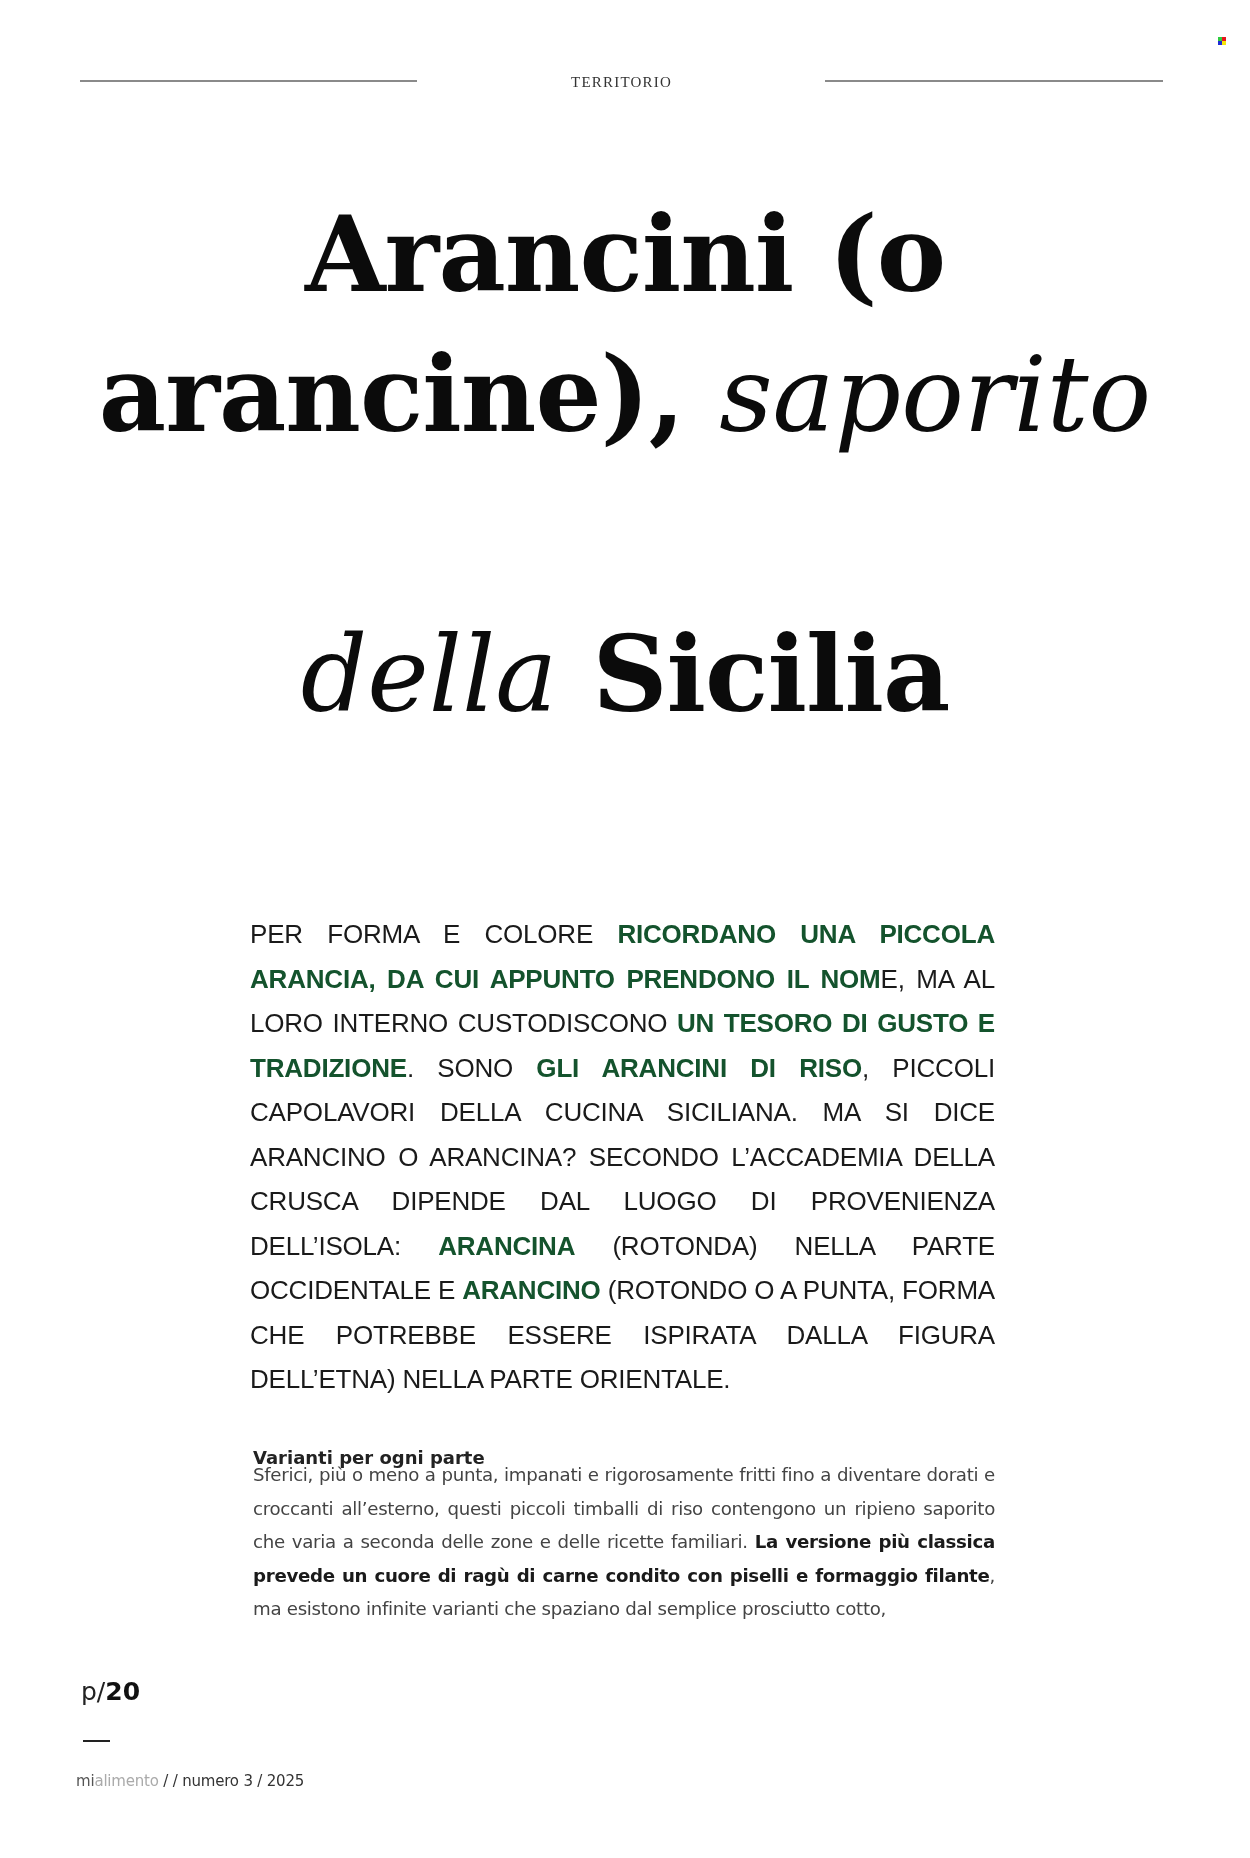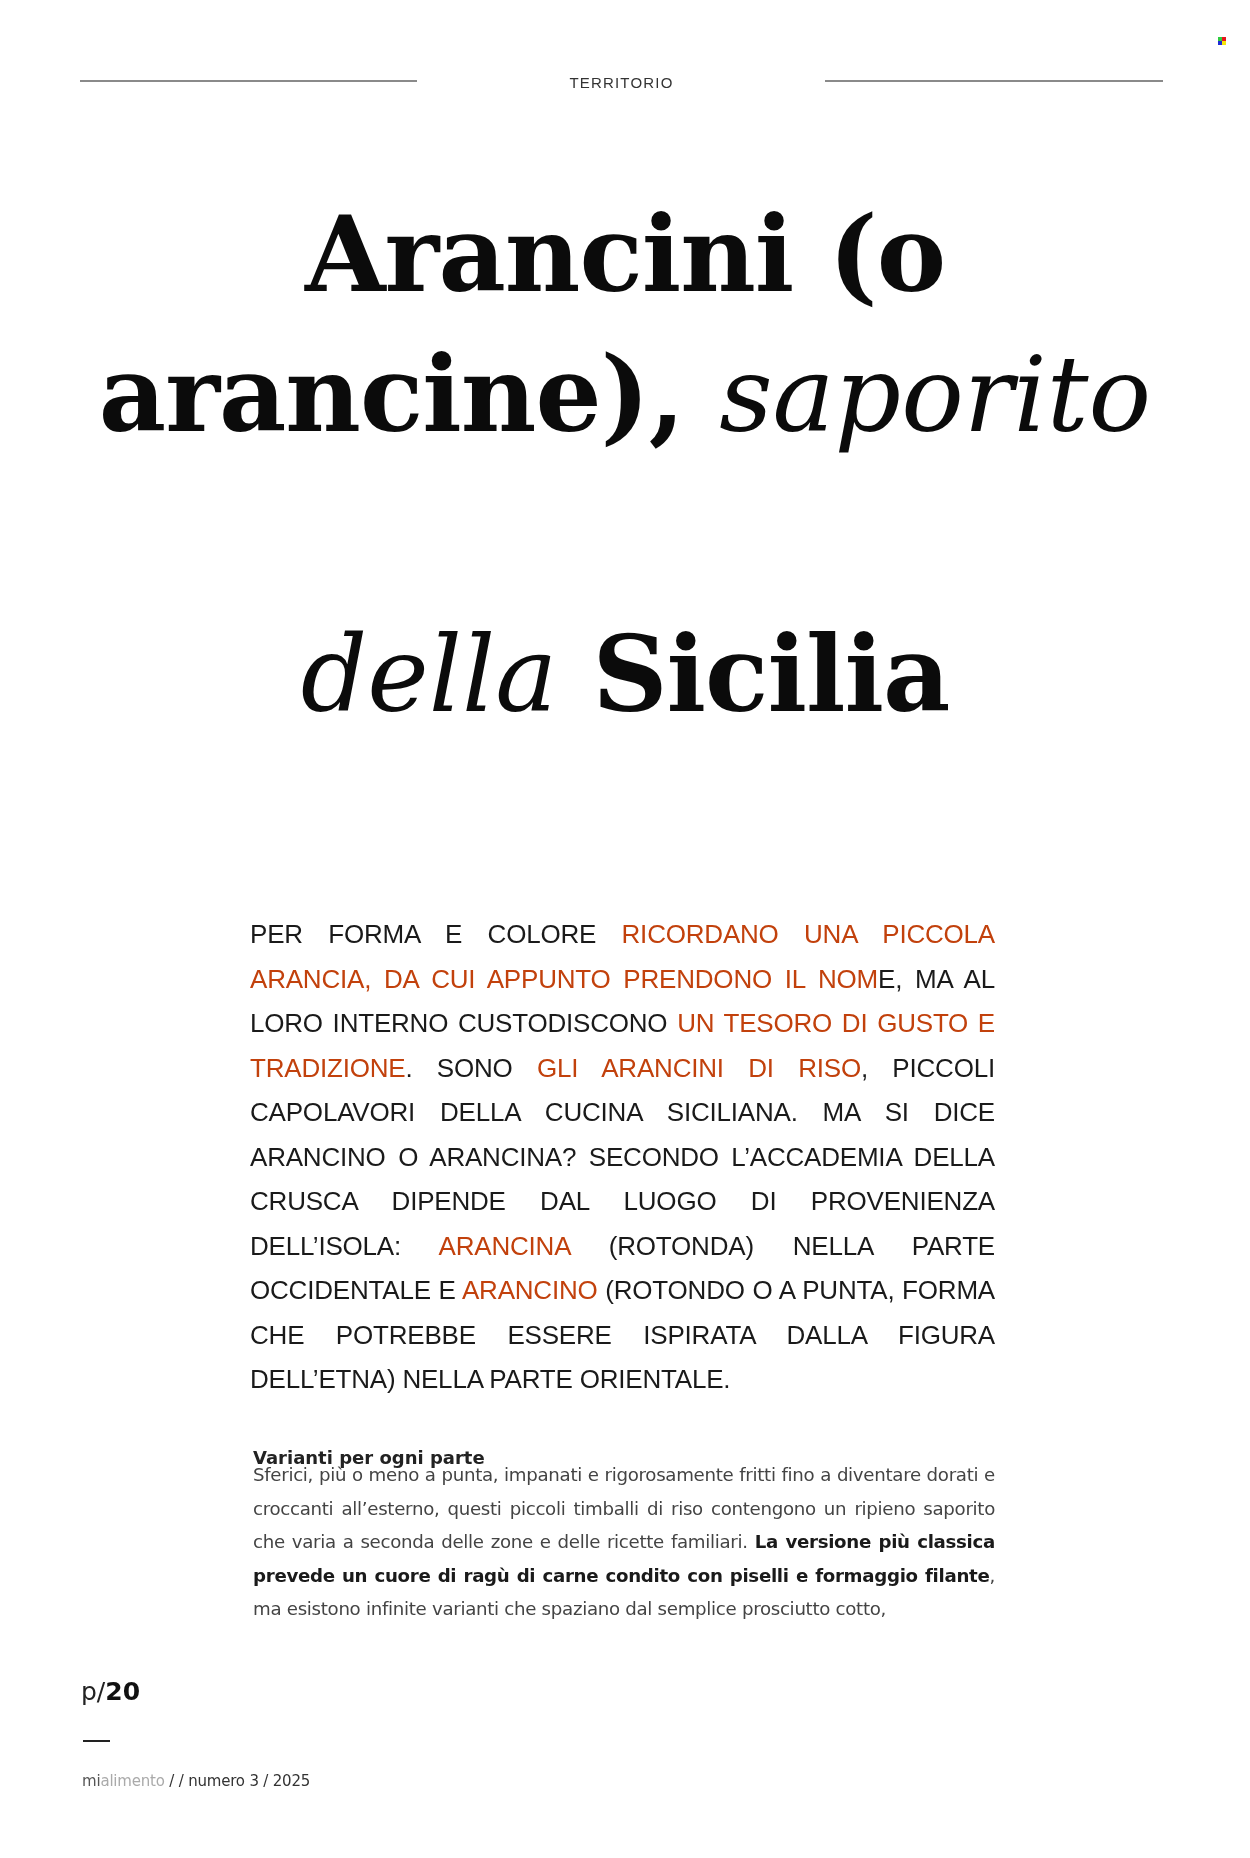--- a/index.html
+++ b/index.html
@@ -3,33 +3,33 @@
 <meta charset="utf-8">
 <style>
   html, body { margin: 0; padding: 0; background: #ffffff; }
   body { width: 1250px; height: 1858px; position: relative; overflow: hidden; color: #111; }
   .corner-mark { position: absolute; left: 1218px; top: 37px; width: 8px; height: 8px; display: grid; grid-template-columns: 4px 4px; grid-template-rows: 4px 4px; }
   .corner-mark span { display: block; }
   .header { position: absolute; top: 72px; left: 80px; width: 1083px; height: 24px; }
   .header .rule { position: absolute; top: 8px; height: 2px; background: #8a8a8a; }
   .header .rule.left { left: 0; width: 337px; }
   .header .rule.right { left: 745px; width: 338px; }
-  .header .section-label { position: absolute; left: 0; width: 1083px; top: 2px; text-align: center; font-family: Liberation Sans, sans-serif; font-size: 15px; letter-spacing: 1.2px; color: #333; }
+  .header .section-label { position: absolute; left: 0; width: 1083px; top: 2px; text-align: center; font-family: Liberation Serif, serif; font-size: 15px; letter-spacing: 1.2px; color: #333; }
   .title { position: absolute; top: 185px; left: 80px; width: 1090px; text-align: center; font-family: "DejaVu Serif", serif; color: #0b0b0b; font-size: 104px; line-height: 140px; letter-spacing: -1px; }
   .title .b { font-weight: bold; font-style: normal; }
   .title .i { font-style: italic; font-weight: normal; letter-spacing: 0px; }
   .lead { position: absolute; top: 912px; left: 250px; width: 745px; font-family: "Liberation Sans", sans-serif; font-size: 26px; line-height: 44.5px; text-align: justify; text-transform: uppercase; color: #1a1a1a; letter-spacing: -0.2px; }
-  .lead b { font-weight: normal; color: #c2410c; }
+  .lead b { font-weight: bold; color: #14532d; }
   .subhead { position: absolute; top: 1447px; left: 253px; font-family: "DejaVu Sans", sans-serif; font-size: 18px; font-weight: bold; color: #222; }
   .body-text { position: absolute; top: 1458px; left: 253px; width: 742px; font-family: "DejaVu Sans", sans-serif; font-size: 18.2px; line-height: 33.5px; text-align: justify; color: #444; letter-spacing: -0.3px; }
   .body-text b { color: #1a1a1a; font-weight: bold; }
   .folio { position: absolute; top: 1677px; left: 81px; font-family: "DejaVu Sans", sans-serif; font-size: 25px; color: #222; }
   .folio .num { font-weight: bold; color: #111; }
   .folio-rule { position: absolute; top: 1740px; left: 83px; width: 27px; height: 2px; background: #222; }
-  .footer { position: absolute; top: 1772px; left: 82px; font-family: "DejaVu Sans", sans-serif; font-size: 15px; color: #333; letter-spacing: -0.2px; }
+  .footer { position: absolute; top: 1772px; left: 76px; font-family: "DejaVu Sans", sans-serif; font-size: 15px; color: #333; letter-spacing: -0.2px; }
   .footer .brand-a { color: #555; }
   .footer .brand-b { color: #aaa; }
 </style>
 </head>
 <body>
 
 <div class="corner-mark">
   <span style="background: rgb(46, 204, 64);"></span>
   <span style="background: rgb(232, 20, 28);"></span>
   <span style="background: rgb(31, 43, 214);"></span>

